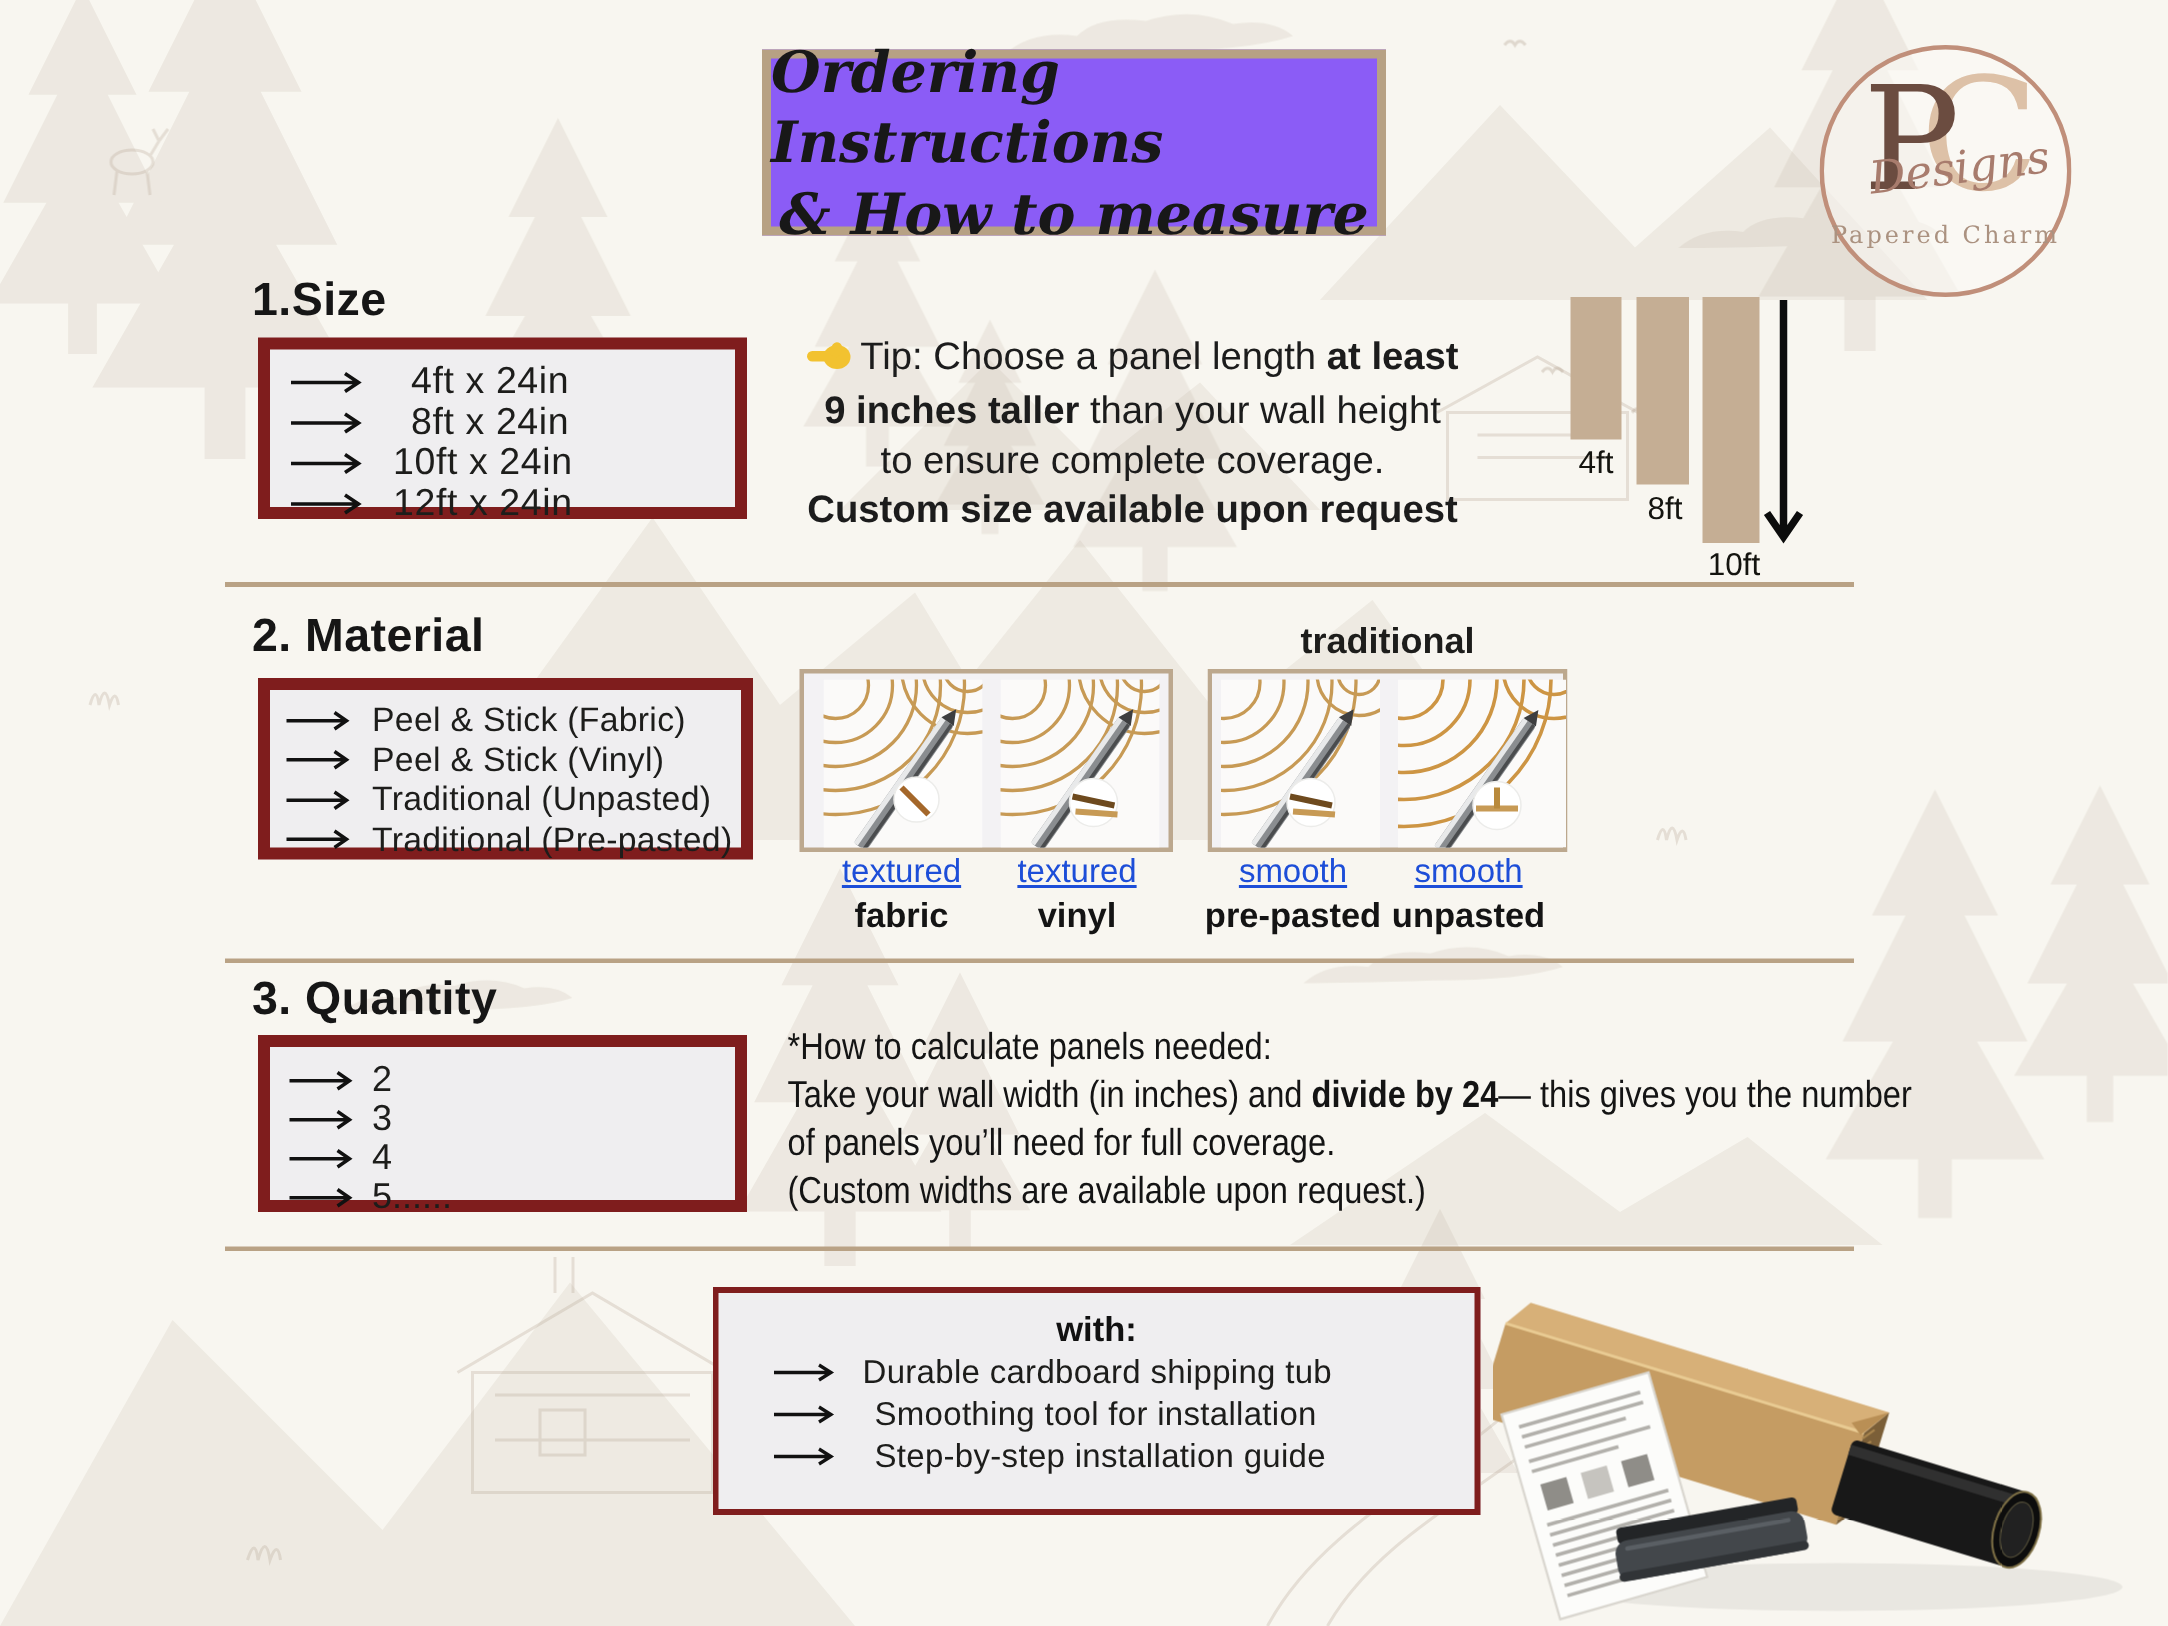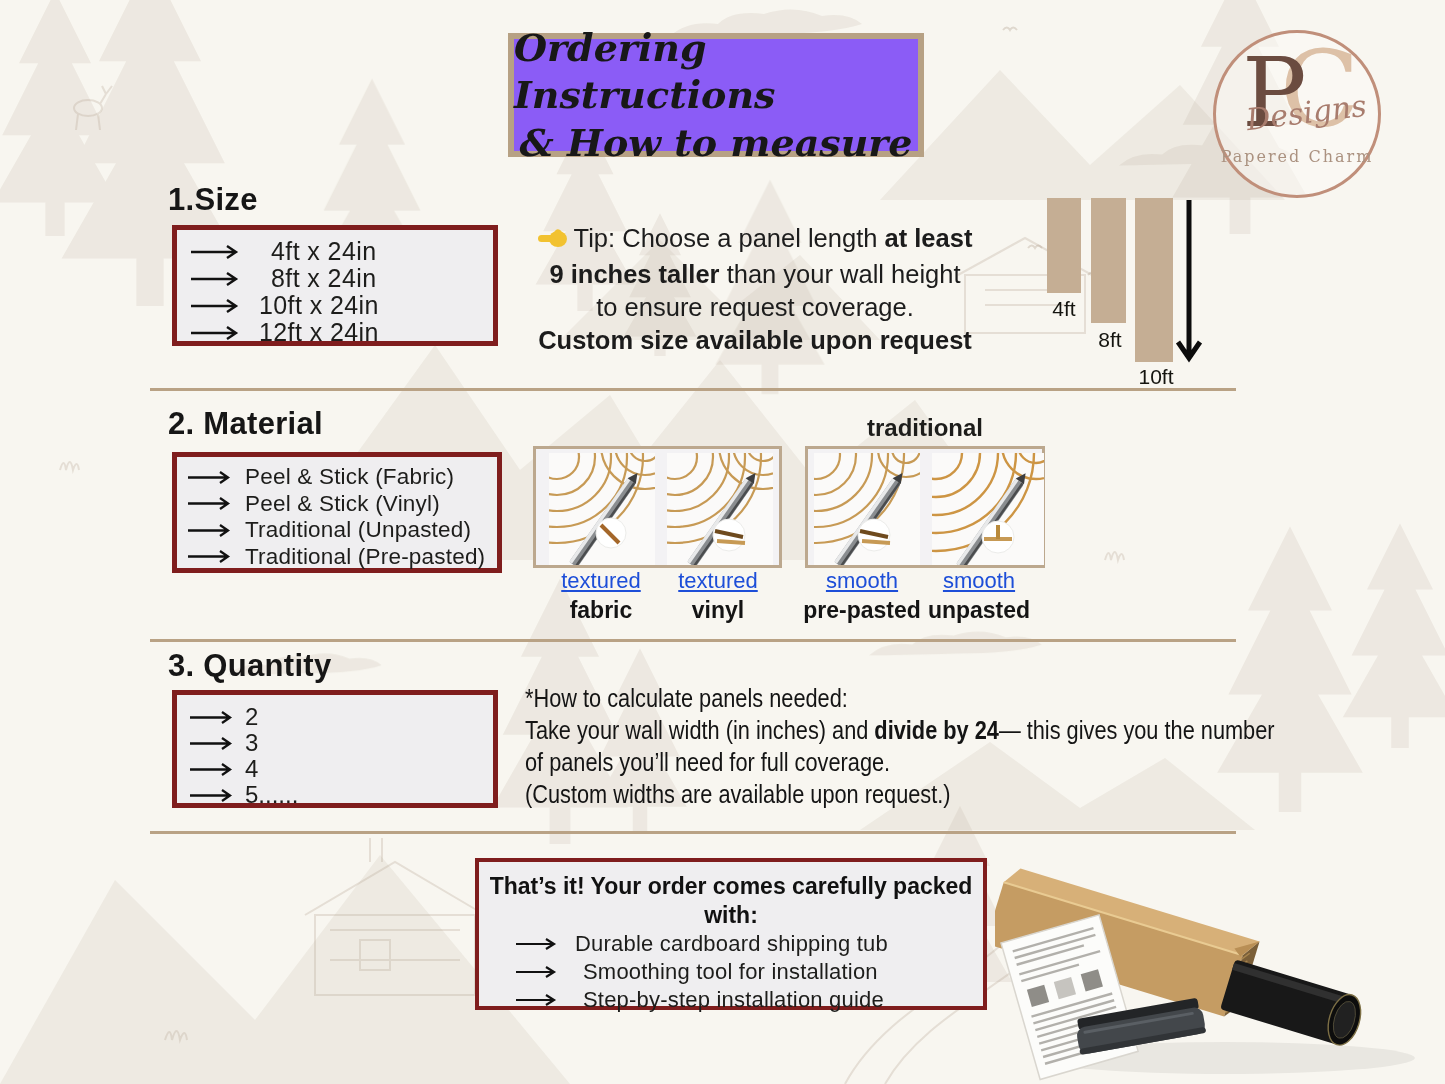--- a/index.html
+++ b/index.html
@@ -15,21 +15,21 @@
 
   
   .logo{left:1213px;top:30px;width:162px;height:162px;border:3px solid #c08f7a;border-radius:50%;background:rgba(252,250,246,.55);}
   .logo span{position:absolute;}
   .logo .lc{left:64px;top:-4px;font-family:"DejaVu Serif",serif;font-size:104px;color:#ddc1a7;}
   .logo .lp{left:26px;top:4px;font-family:"DejaVu Serif",serif;font-size:96px;color:#6b4c40;}
   .logo .ldesigns{left:30px;top:62px;width:120px;text-align:center;font-family:"DejaVu Serif",serif;font-style:italic;font-size:30px;color:#a87c6d;transform:rotate(-7deg);}
   .logo .lname{left:0;top:114px;width:100%;text-align:center;font-family:"DejaVu Serif",serif;font-size:16px;letter-spacing:2px;color:#ab9280;}
 
   .heading{font-size:31px;font-weight:800;letter-spacing:.3px;color:#161616;}
-  .panel{background:#efeef0;border:5px solid #7f1d1d;box-sizing:border-box;}
+  .panel{background:#efeef0;border:8px solid #7f1d1d;box-sizing:border-box;}
 
   .arrow-row{display:flex;align-items:center;}
   .arrow-row svg{flex:0 0 auto;}
 
   
   .size-box{left:172px;top:225px;width:326px;height:121px;padding:8px 0 0 12px;}
   .size-row{height:27px;font-size:25px;letter-spacing:.4px;}
   .size-row .txt{margin-left:16px;}
   .size-row.indent .txt{margin-left:28px;}
 
@@ -204,21 +204,21 @@
         <svg width="30" height="24" viewBox="0 0 30 24">
             <g fill="#f2c230">
               <rect x="0" y="9" width="17" height="7" rx="3.5"></rect>
               <ellipse cx="20" cy="13" rx="9" ry="8"></ellipse>
               <rect x="16" y="3" width="7" height="10" rx="3.5" transform="rotate(18 19 8)"></rect>
             </g>
           </svg>
       </span><span>Tip: Choose a panel length </span><b>at least</b>
     </div>
     <div><b>9 inches taller</b><span> than your wall height</span></div>
-    <div>to ensure request coverage.</div>
+    <div>to ensure complete coverage.</div>
     <div><b>Custom size available upon request</b></div>
   </div>
 
   <div class="layer bars">
     <div class="bar" style="left:7px;width:34px;height:95px;"></div>
     <div class="bar" style="left:51px;width:35px;height:125px;"></div>
     <div class="bar" style="left:95px;width:38px;height:164px;"></div>
     <div class="bar-label" style="left:-4px;top:99px;width:56px;">4ft</div>
     <div class="bar-label" style="left:42px;top:130px;width:56px;">8ft</div>
     <div class="bar-label" style="left:88px;top:167px;width:56px;">10ft</div>
@@ -412,21 +412,20 @@
     <div>
       <span> Take your wall width (in inches) and </span><b>divide by 24</b><span>— this gives you the number</span>
     </div>
     <div>of panels you’ll need for full coverage.</div>
     <div>(Custom widths are available upon request.)</div>
   </div>
 
   <div class="layer divider" style="top:831px;"></div>
 
   <div class="layer panel pack-box" style="border-width:4px;">
-    <div class="pack-title">That’s it! Your order comes carefully packed</div>
     <div class="pack-title">with:</div>
     <div class="arrow-row pack-row">
       <svg width="46" height="14" viewBox="0 0 46 14">
           <path d="M1 7 H38 M31 2 L39 7 L31 12" stroke="#111" stroke-width="2.2" fill="none"></path>
         </svg>
       <span class="txt">Durable cardboard shipping tub</span>
     </div>
     <div class="arrow-row pack-row">
       <svg width="46" height="14" viewBox="0 0 46 14">
           <path d="M1 7 H38 M31 2 L39 7 L31 12" stroke="#111" stroke-width="2.2" fill="none"></path>

